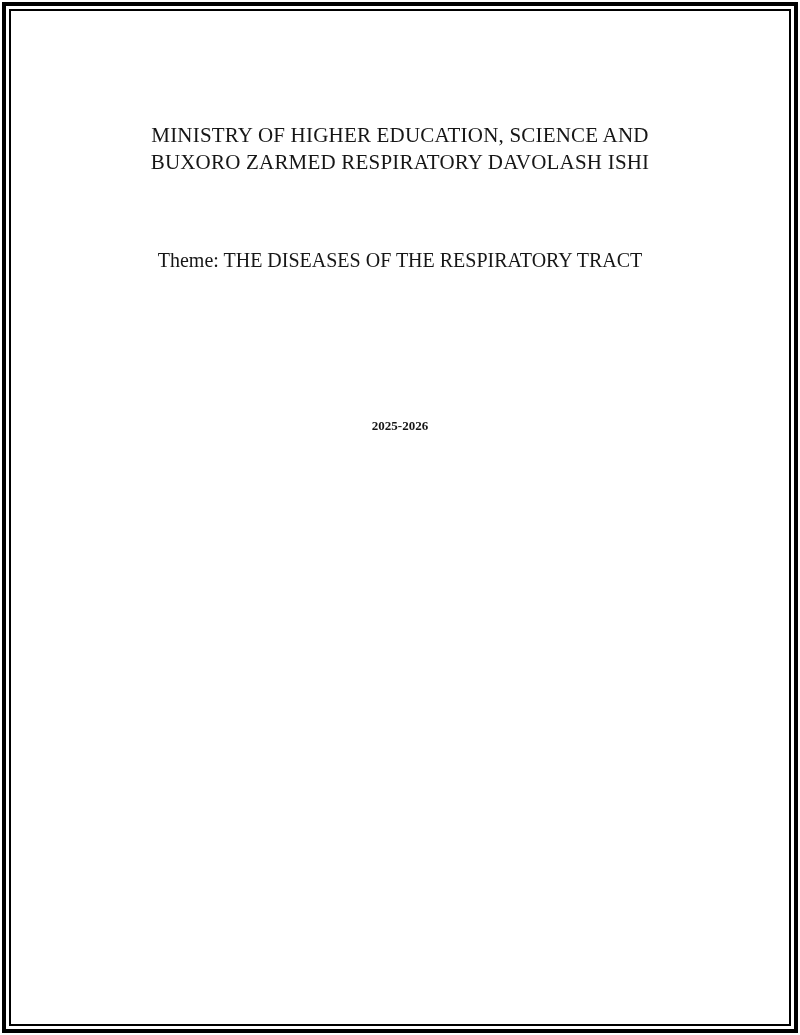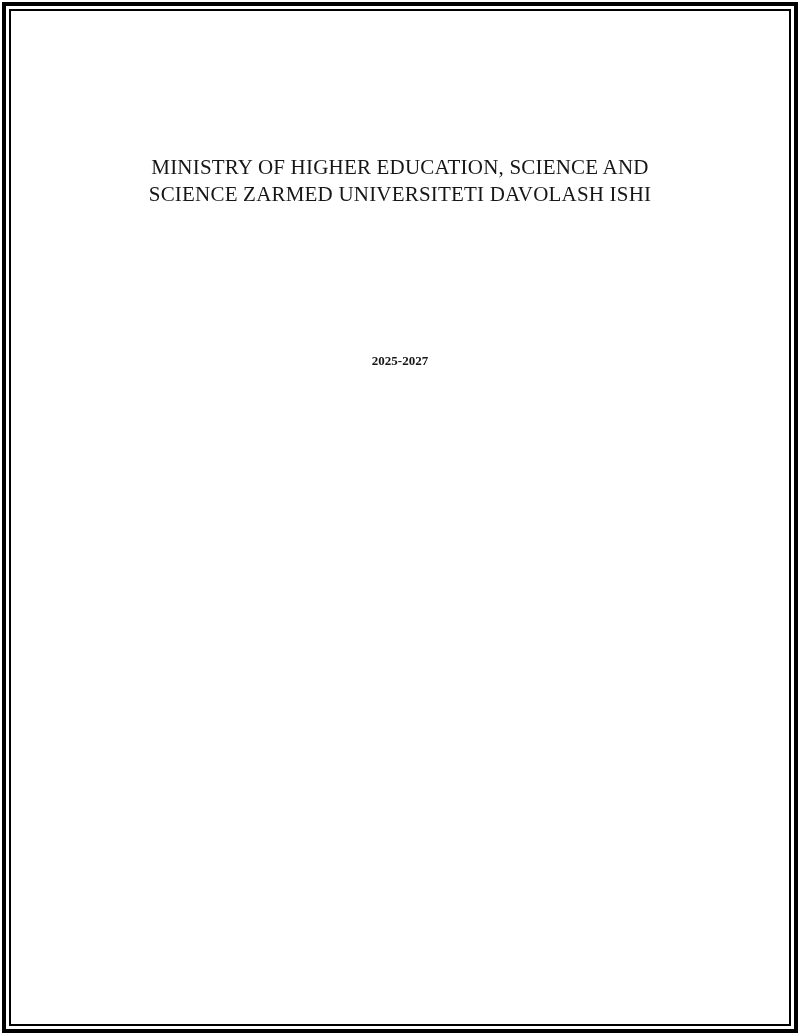--- a/index.html
+++ b/index.html
@@ -25,21 +25,20 @@
   }
   .border-inner {
     position: absolute;
     inset: 3px;
     border: 2px solid #000000;
   }
   .content {
     position: absolute;
     inset: 11px;
     text-align: center;
-    margin-top: 32px;
   }
   .ministry-header {
     margin-top: 111px;
     font-size: 21px;
     line-height: 27px;
     letter-spacing: 0.2px;
   }
   .doc-title {
     margin-top: 151px;
     font-size: 72px;
@@ -73,22 +72,23 @@
 
 <div class="page">
   <div class="border-outer">
     <div class="border-inner"></div>
   </div>
 
   <div class="content">
 
     <div class="ministry-header">
       <div>MINISTRY OF HIGHER EDUCATION, SCIENCE AND</div>
-      <div>SCIENCE ZARMED UNIVERSITETI DAVOLASH ISHI</div>
+      <div>BUXORO ZARMED RESPIRATORY DAVOLASH ISHI</div>
     </div>
 
 
+    <div class="theme-line">Theme: THE DISEASES OF THE RESPIRATORY TRACT</div>
 
 
-    <div class="academic-year">2025-2027</div>
+    <div class="academic-year">2025-2026</div>
 
   </div>
 </div>
 
 </body></html>

